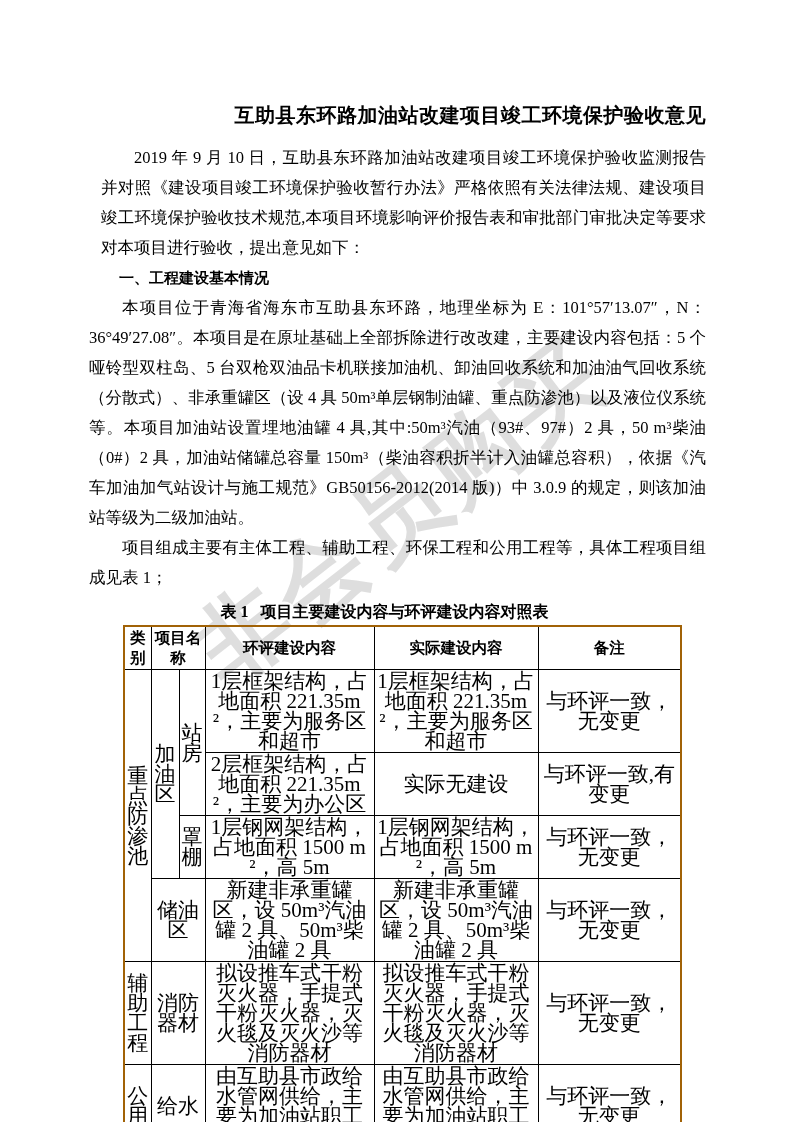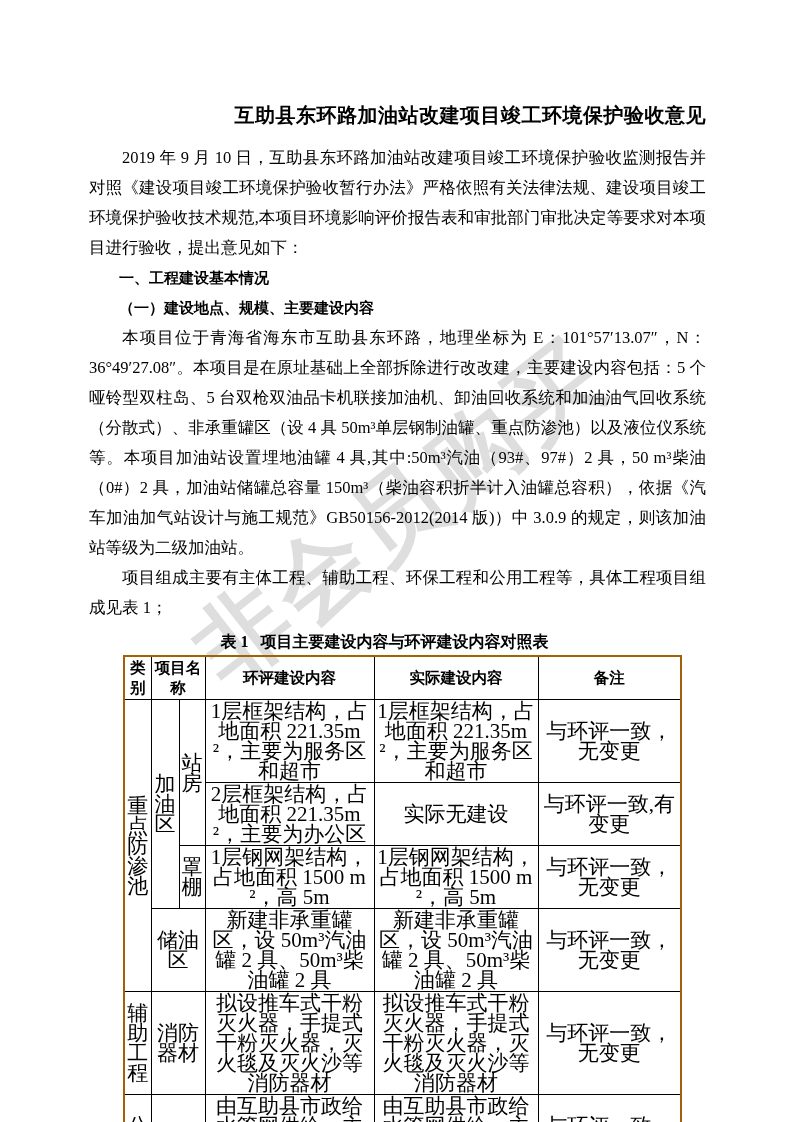--- a/index.html
+++ b/index.html
@@ -28,21 +28,21 @@
     line-height: 32px;
     letter-spacing: 0.5px;
   }
   .para {
     margin: 0;
     font-size: 16.5px;
     line-height: 30px;
     text-align: justify;
     text-indent: 2em;
   }
-  .para-first { margin-top: 12px; }
+  .para-first { margin-top: 12px; margin-left: 12px; }
   .heading {
     font-size: 15px;
     font-weight: bold;
     line-height: 30px;
     text-indent: 2em;
   }
   .table-caption {
     margin-top: 7px;
     width: 591px;            
     font-size: 16px;
@@ -96,21 +96,20 @@
 
   <div class="watermark">非会员购买</div>
 
   <div class="content layer">
 
     <h1 class="doc-title">互助县东环路加油站改建项目竣工环境保护验收意见</h1>
 
     <p class="para para-first">2019 年 9 月 10 日，互助县东环路加油站改建项目竣工环境保护验收监测报告并对照《建设项目竣工环境保护验收暂行办法》严格依照有关法律法规、建设项目竣工环境保护验收技术规范,本项目环境影响评价报告表和审批部门审批决定等要求对本项目进行验收，提出意见如下：</p>
 
     <div class="heading">一、工程建设基本情况</div>
-    <div class="heading">（一）建设地点、规模、主要建设内容</div>
 
     <p class="para">本项目位于青海省海东市互助县东环路，地理坐标为 E：101°57′13.07″，N：36°49′27.08″。本项目是在原址基础上全部拆除进行改改建，主要建设内容包括：5 个哑铃型双柱岛、5 台双枪双油品卡机联接加油机、卸油回收系统和加油油气回收系统（分散式）、非承重罐区（设 4 具 50m³单层钢制油罐、重点防渗池）以及液位仪系统等。本项目加油站设置埋地油罐 4 具,其中:50m³汽油（93#、97#）2 具，50 m³柴油（0#）2 具，加油站储罐总容量 150m³（柴油容积折半计入油罐总容积），依据《汽车加油加气站设计与施工规范》GB50156-2012(2014 版)）中 3.0.9 的规定，则该加油站等级为二级加油站。</p>
 
     <p class="para">项目组成主要有主体工程、辅助工程、环保工程和公用工程等，具体工程项目组成见表 1；</p>
 
     <div class="table-caption">
       <span>表 1</span><span class="caption-space"></span><span>项目主要建设内容与环评建设内容对照表</span>
     </div>
 
     <table class="cmp">

